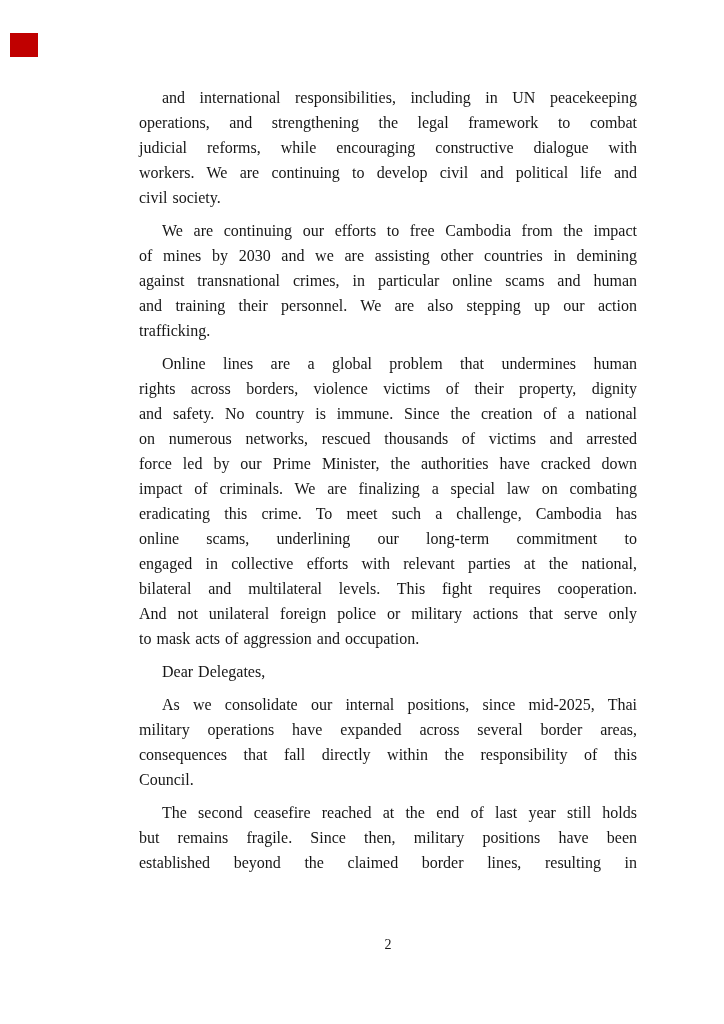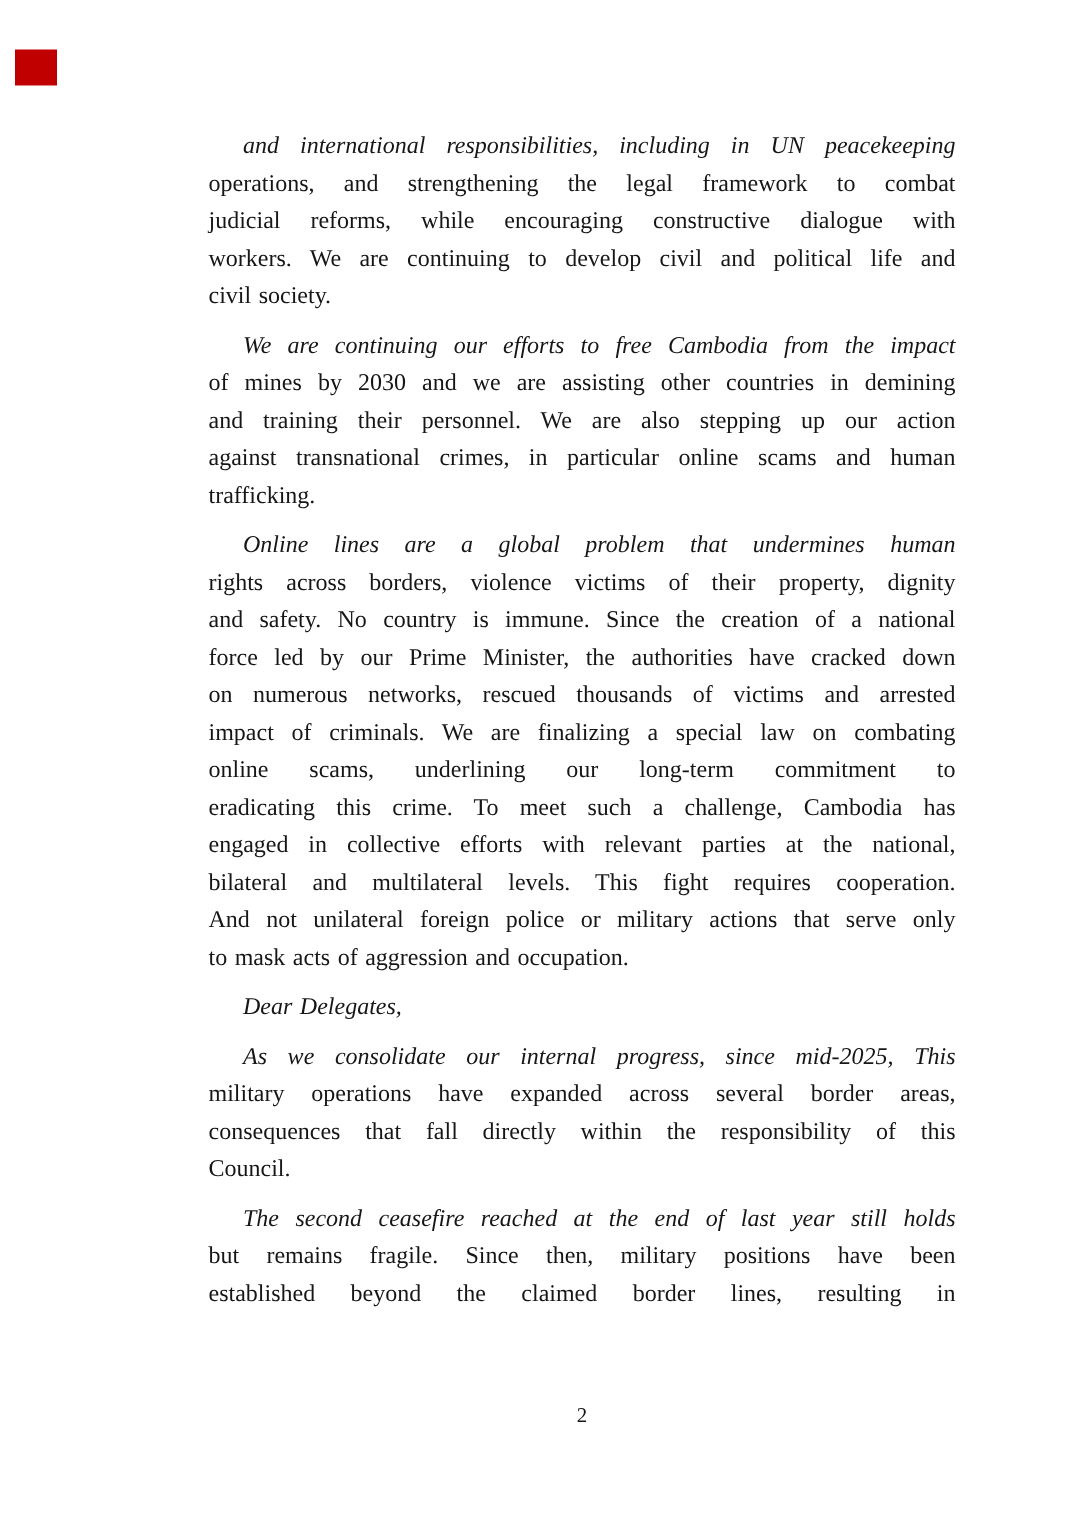--- a/index.html
+++ b/index.html
@@ -23,21 +23,21 @@
     position: absolute;
     left: 139px;
     top: 85px;
     width: 498px;
     font-size: 16px;
     line-height: 25px;
     word-spacing: 1px;
   }
   .para { margin: 0 0 8px 0; }
   .line { text-align: justify; text-align-last: justify; }
-  .line.first { padding-left: 23px; font-style: italic; }
+  .line.first { padding-left: 23px; }
   .line.last { text-align-last: left; }
   .footer {
     position: absolute;
     left: 139px;
     top: 937px;
     width: 498px;
     text-align: center;
     font-size: 14px;
     color: #161616;
   }
@@ -55,46 +55,46 @@
       <div class="line first">and international responsibilities, including in UN peacekeeping</div>
       <div class="line">operations, and strengthening the legal framework to combat</div>
       <div class="line">judicial reforms, while encouraging constructive dialogue with</div>
       <div class="line">workers. We are continuing to develop civil and political life and</div>
       <div class="line last">civil society.</div>
     </div>
 
     <div class="para">
       <div class="line first">We are continuing our efforts to free Cambodia from the impact</div>
       <div class="line">of mines by 2030 and we are assisting other countries in demining</div>
+      <div class="line">against transnational crimes, in particular online scams and human</div>
       <div class="line">and training their personnel. We are also stepping up our action</div>
-      <div class="line">against transnational crimes, in particular online scams and human</div>
       <div class="line last">trafficking.</div>
     </div>
 
     <div class="para">
       <div class="line first">Online lines are a global problem that undermines human</div>
       <div class="line">rights across borders, violence victims of their property, dignity</div>
       <div class="line">and safety. No country is immune. Since the creation of a national</div>
+      <div class="line">on numerous networks, rescued thousands of victims and arrested</div>
       <div class="line">force led by our Prime Minister, the authorities have cracked down</div>
-      <div class="line">on numerous networks, rescued thousands of victims and arrested</div>
       <div class="line">impact of criminals. We are finalizing a special law on combating</div>
+      <div class="line">eradicating this crime. To meet such a challenge, Cambodia has</div>
       <div class="line">online scams, underlining our long-term commitment to</div>
-      <div class="line">eradicating this crime. To meet such a challenge, Cambodia has</div>
       <div class="line">engaged in collective efforts with relevant parties at the national,</div>
       <div class="line">bilateral and multilateral levels. This fight requires cooperation.</div>
       <div class="line">And not unilateral foreign police or military actions that serve only</div>
       <div class="line last">to mask acts of aggression and occupation.</div>
     </div>
 
     <div class="para">
       <div class="line first last">Dear Delegates,</div>
     </div>
 
     <div class="para">
-      <div class="line first">As we consolidate our internal progress, since mid-2025, This</div>
+      <div class="line first">As we consolidate our internal positions, since mid-2025, Thai</div>
       <div class="line">military operations have expanded across several border areas,</div>
       <div class="line">consequences that fall directly within the responsibility of this</div>
       <div class="line last">Council.</div>
     </div>
 
     <div class="para">
       <div class="line first">The second ceasefire reached at the end of last year still holds</div>
       <div class="line">but remains fragile. Since then, military positions have been</div>
       <div class="line">established beyond the claimed border lines, resulting in</div>
     </div>

